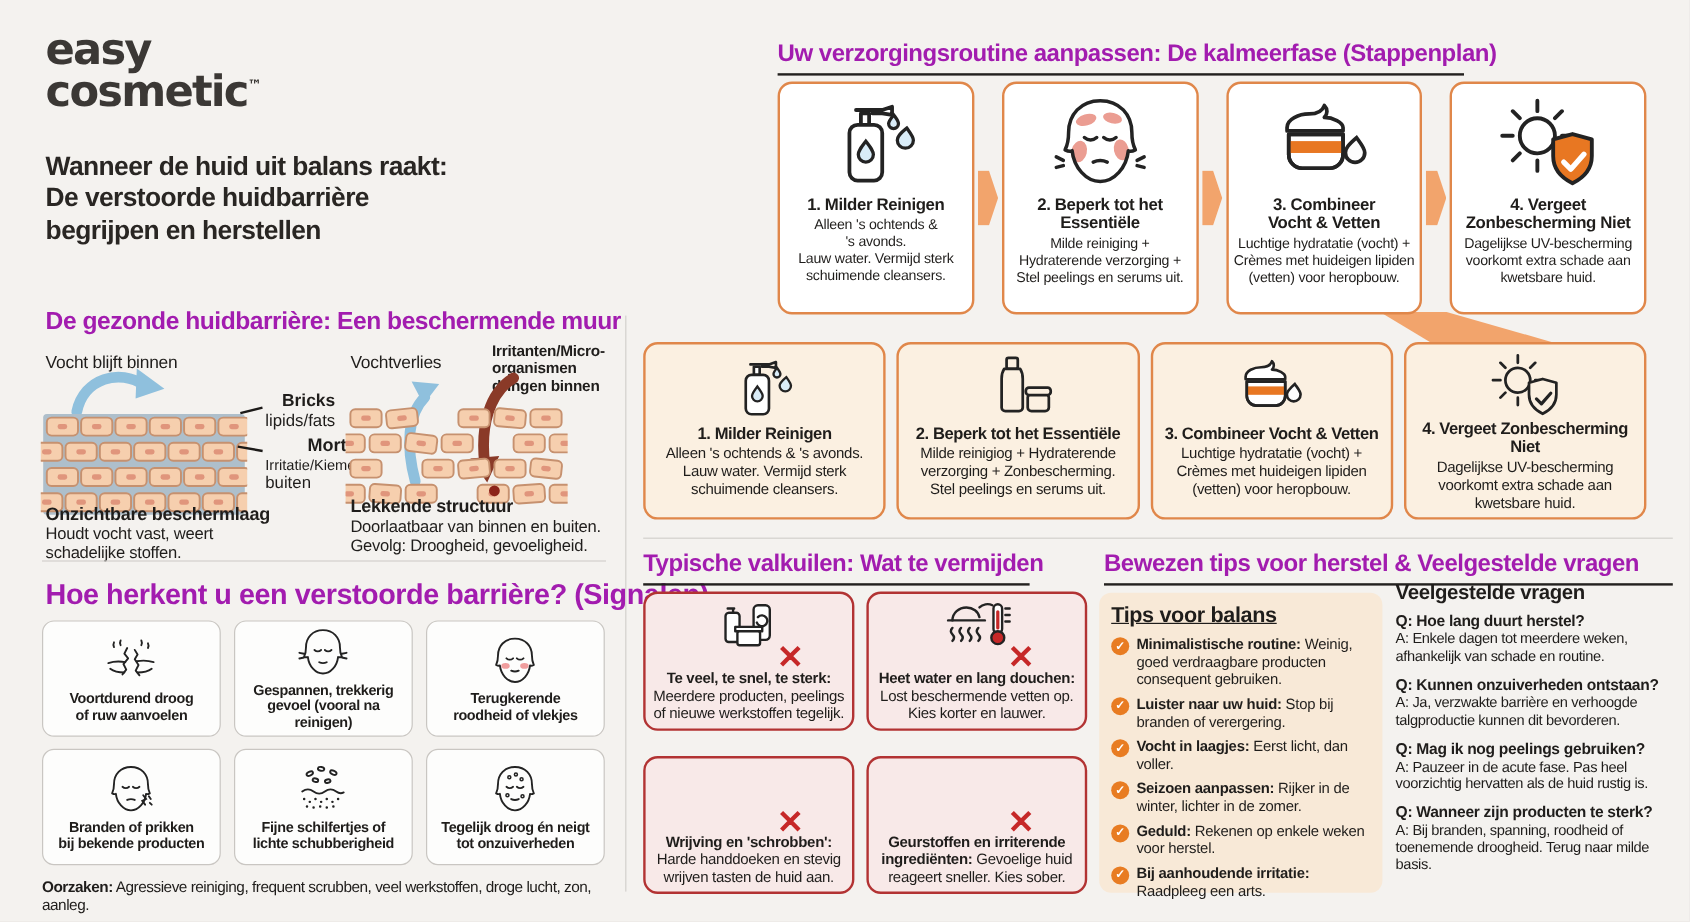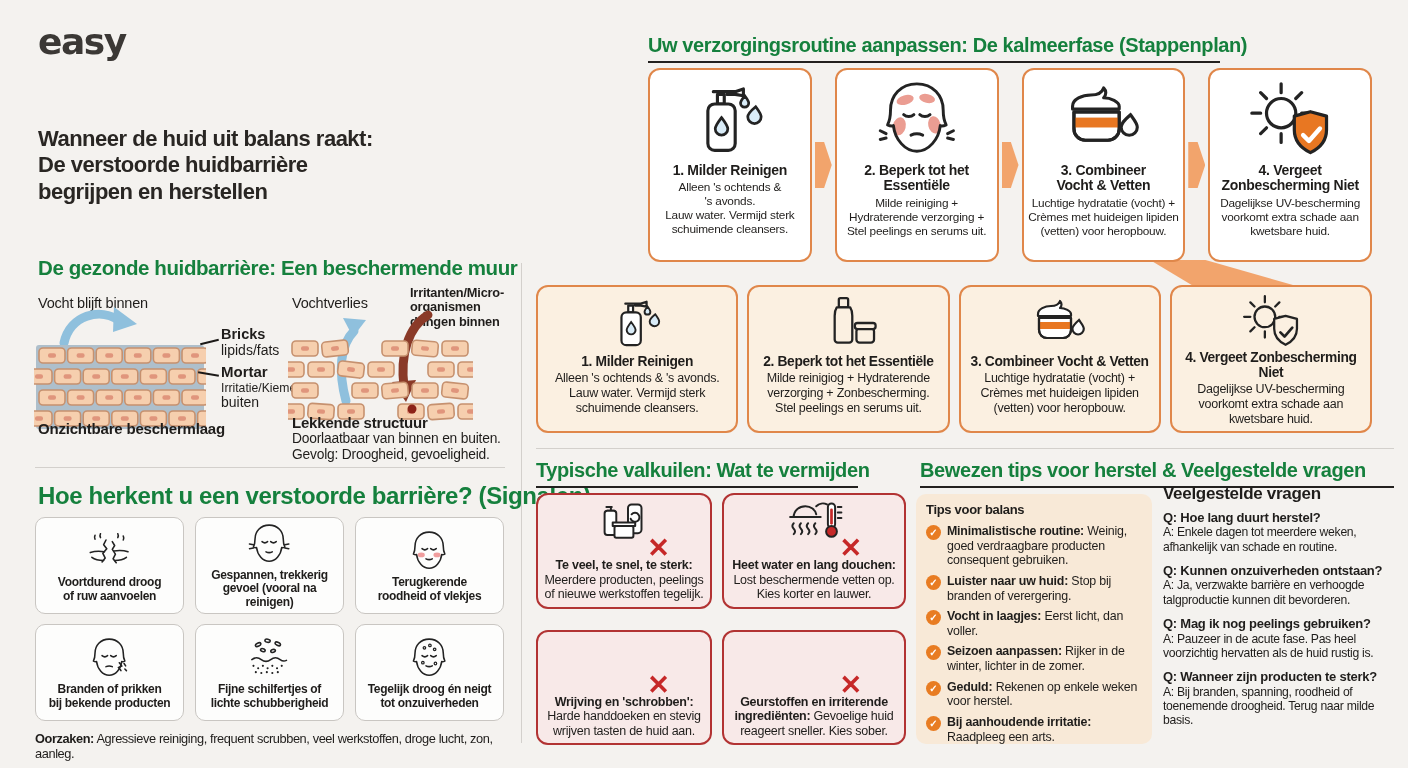--- a/index.html
+++ b/index.html
@@ -10,29 +10,29 @@
   .b{font-weight:bold;}
 
   
   .logo{left:38px;top:24px;font-family:"DejaVu Sans",sans-serif;font-weight:bold;font-size:36px;
         line-height:.98;color:#3b3835;letter-spacing:-1.5px;}
   .logo .tm{font-size:12px;vertical-align:super;letter-spacing:0;}
   .main-title{left:38px;top:126px;width:520px;font-size:22px;font-weight:bold;line-height:1.2;
         color:#292623;letter-spacing:-.5px;}
 
   
-  .h-big{font-weight:bold;color:#15803d;letter-spacing:-.4px;}
+  .h-big{font-weight:bold;color:#a21caf;letter-spacing:-.4px;}
   .rule{height:2px;background:#23211f;}
   .div-h{height:1px;background:#d3d0cc;}
   .div-v{width:1px;background:#d3d0cc;}
 
   
   .dlabel{font-size:14.5px;font-weight:normal;letter-spacing:-.2px;}
   .dlabel-sm{font-size:12.8px;font-weight:bold;line-height:1.12;letter-spacing:-.2px;}
-  .side-bold{font-size:14.5px;font-weight:bold;line-height:1.1;}
+  .side-bold{font-size:14.5px;font-weight:bold;line-height:1.1;text-align:right;}
   .side-sub{font-size:14px;line-height:1.12;}
   .side-sub2{font-size:12.2px;line-height:1.15;}
   .cap-bold{font-size:15px;font-weight:bold;letter-spacing:-.2px;}
   .cap-text{font-size:13.8px;line-height:1.16;letter-spacing:-.2px;}
   .ptr{height:2px;background:#1c1a18;}
 
   
   .sig-grid{left:35px;top:517px;width:470px;display:grid;grid-template-columns:repeat(3,149px);
             column-gap:11px;row-gap:10px;}
   .sig-card{background:#fdfdfc;border:1.5px solid #c9c6c2;border-radius:10px;height:97px;
@@ -70,38 +70,39 @@
   .pit-card{background:#f8e9e8;border:2px solid #b23333;border-radius:12px;padding:5px 4px;
             text-align:center;min-height:95px;}
   .pit-icon{position:relative;height:56px;display:flex;align-items:center;justify-content:center;}
   .pit-icon svg{height:54px;width:auto;}
   .xmark{position:absolute;right:22%;bottom:-6px;color:#c62828;font-size:27px;font-weight:bold;line-height:1;}
   .pit-text{font-size:12.5px;line-height:1.16;margin:2px 2px 0;letter-spacing:-.25px;}
 
   
   .tips-box{left:916px;top:494px;width:236px;height:250px;background:#f8e9d7;border-radius:10px;
             padding:8px 10px;box-sizing:border-box;}
-  .tips-h{font-size:13px;font-weight:bold;margin:0 0 7px;letter-spacing:-.3px;}
+  .tips-h{font-size:18px;font-weight:bold;margin:0 0 7px;letter-spacing:-.3px;text-decoration:underline;}
   .tip{display:flex;gap:6px;margin-bottom:6px;}
   .chk{flex:none;width:15px;height:15px;border-radius:50%;background:#e87c22;color:#fff;font-size:10px;
        font-weight:bold;display:flex;align-items:center;justify-content:center;margin-top:1px;}
   .tip p{margin:0;font-size:12.4px;line-height:1.18;letter-spacing:-.2px;}
   .faq-col{left:1163px;top:484px;width:243px;}
   .faq-h{font-size:17px;font-weight:bold;margin:0 0 6px;letter-spacing:-.3px;}
   .faq{margin-bottom:9px;}
   .faq .q{font-size:13px;font-weight:bold;line-height:1.18;letter-spacing:-.25px;}
   .faq .a{font-size:12.2px;line-height:1.18;letter-spacing:-.3px;}
 </style>
 </head>
 <body>
 
 <div id="canvas">
 
   <div class="abs logo">
     <div>easy</div>
+    <div><span>cosmetic</span><span class="tm">™</span></div>
   </div>
 
   <div class="abs main-title pre">Wanneer de huid uit balans raakt:
 De verstoorde huidbarrière
 begrijpen en herstellen</div>
 
   <div class="abs h-big" style="left:38px;top:256px;font-size:20.5px;">De gezonde huidbarrière: Een beschermende muur</div>
 
   <div class="abs dlabel" style="left:38px;top:295px;">Vocht blijft binnen</div>
 
@@ -224,20 +225,22 @@
   <div class="abs" style="left:221px;top:364px;">
     <div class="side-bold" style="font-size:15px;">Mortar</div>
     <div class="side-sub2">Irritatie/Kiemen</div>
     <div class="side-sub">buiten</div>
   </div>
   <div class="abs ptr" style="left:200px;top:341px;width:19px;transform:rotate(-14deg);"></div>
   <div class="abs ptr" style="left:198px;top:373px;width:21px;transform:rotate(10deg);"></div>
 
   <div class="abs" style="left:38px;top:420px;">
     <div class="cap-bold">Onzichtbare beschermlaag</div>
+    <div class="cap-text pre">Houdt vocht vast, weert
+schadelijke stoffen.</div>
   </div>
 
   <div class="abs dlabel" style="left:292px;top:295px;">Vochtverlies</div>
   <div class="abs dlabel-sm pre" style="left:410px;top:286px;">Irritanten/Micro-
 organismen
 dringen binnen</div>
 
   <svg class="abs" style="left:288px;top:299px;" width="185" height="132" viewBox="0 0 185 132">
     <path d="M58 102 C50 72 52 46 66 32" fill="none" stroke="#8fc0dd" stroke-width="9" stroke-linecap="round"></path>
     <polygon points="55,19 78,21 65,38" fill="#8fc0dd"></polygon>

